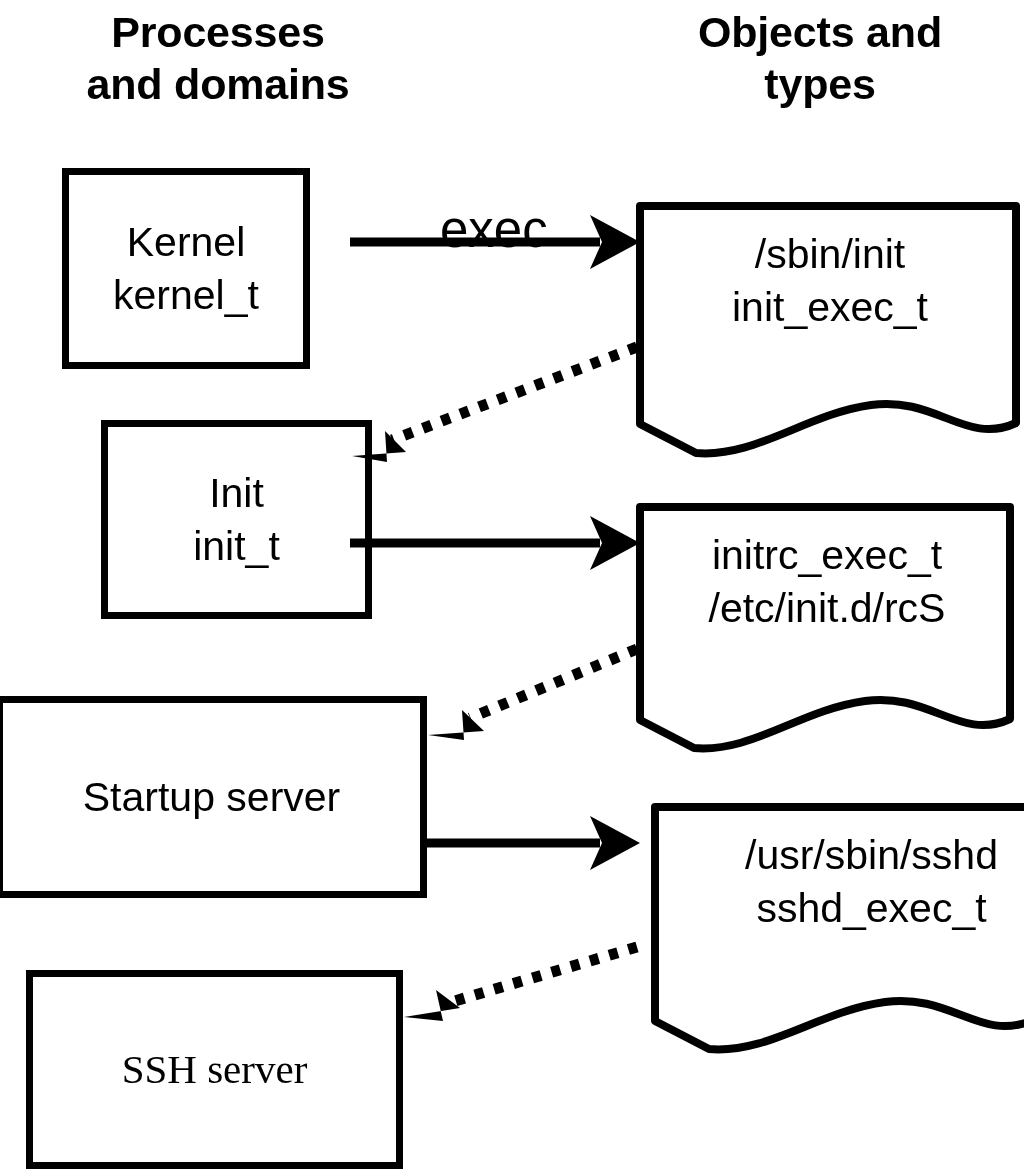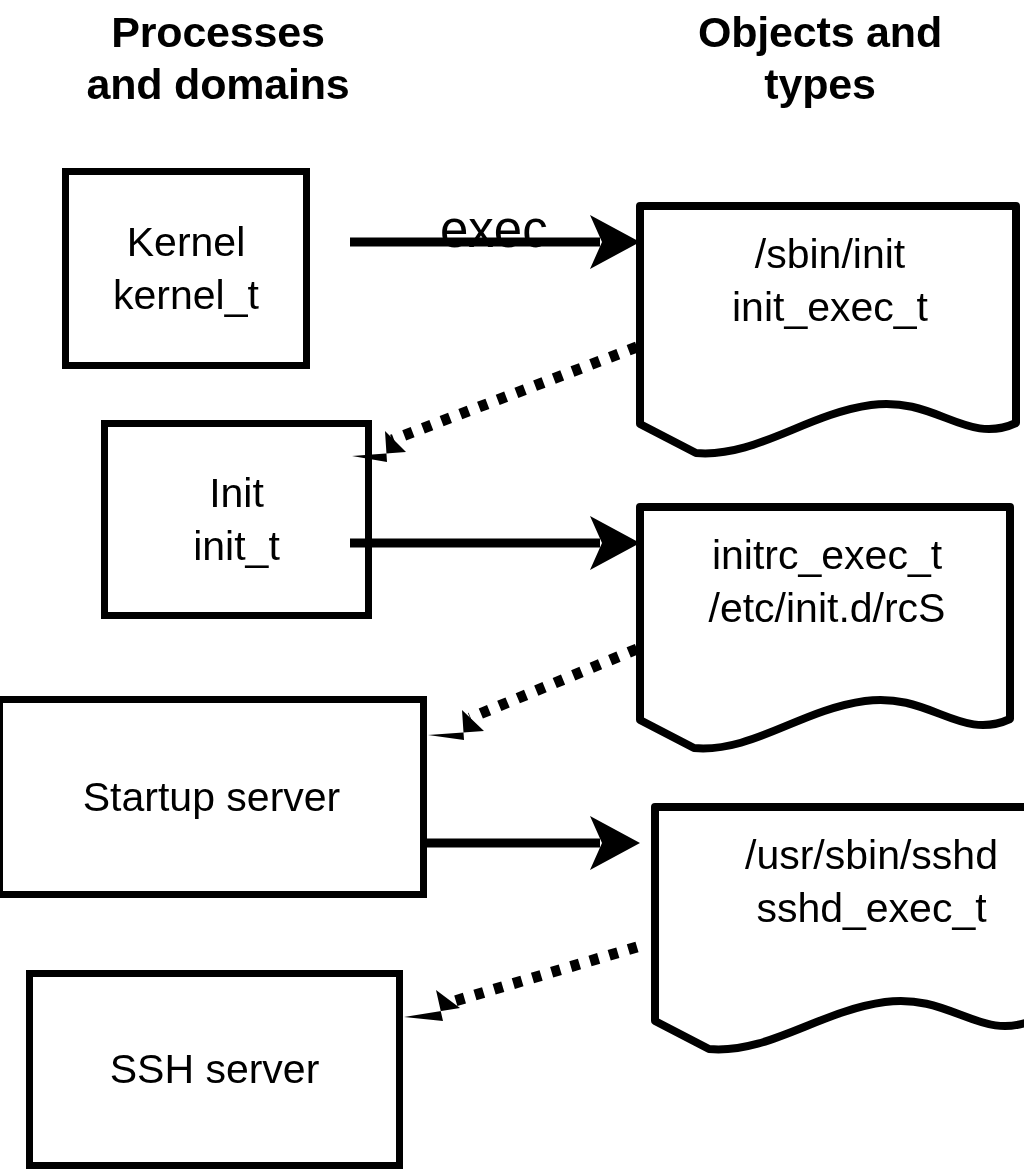--- a/index.html
+++ b/index.html
@@ -97,21 +97,21 @@
 
   <div class="proc-box" style="left:79px; top:420px; width:271px; height:199px;margin-left:22px;">
     <div class="proc-line">Init</div>
     <div class="proc-line">init_t</div>
   </div>
 
   <div class="proc-box" style="left:-4px; top:696px; width:431px; height:202px;">
     <div class="proc-line">Startup server</div>
   </div>
 
-  <div class="proc-box" style="left:26px; top:970px; width:377px; height:199px;">
+  <div class="proc-box" style="left:26px; top:970px; width:377px; height:199px;font-family:Liberation Serif, serif;">
     <div class="proc-line">SSH server</div>
   </div>
 
   <div class="doc-shape" style="left:636px; top:183px; width:388px; height:255px;">
     <svg width="388" height="255" viewBox="0 0 388 255">
       <path d="M 4 4 L 380 4 L 380 221 C 330 244 300 194 235 203 C 170 212 120 256 60 251 L 4 222 Z" fill="#ffffff" stroke="#000000" stroke-width="8" stroke-linejoin="round" stroke-linecap="round"></path>
     </svg>
     <div class="doc-label" style="top:26px;">
       <div class="doc-line">/sbin/init</div>
       <div class="doc-line">init_exec_t</div>

